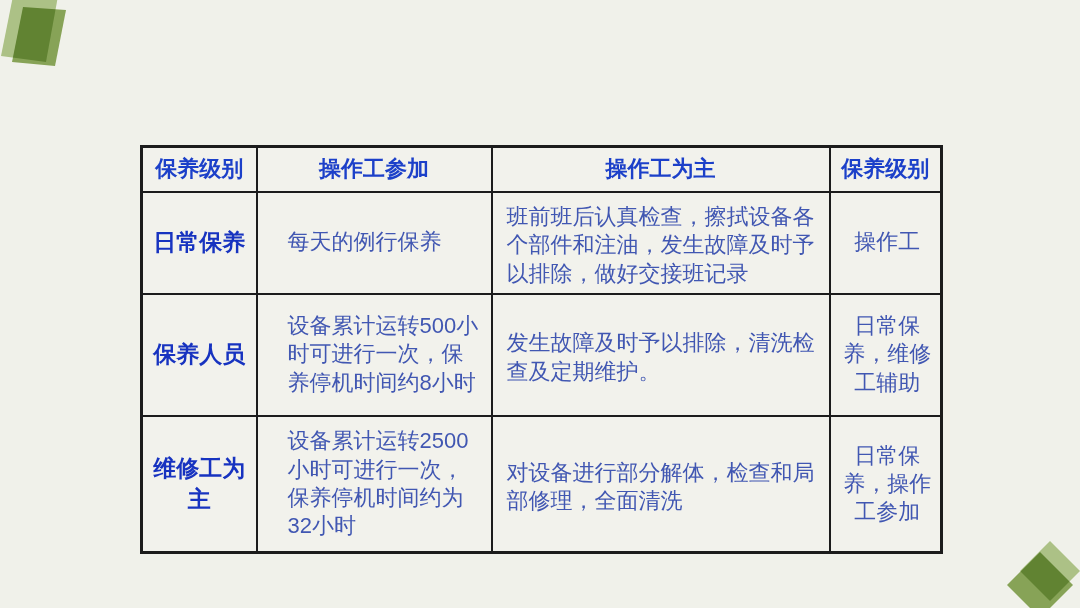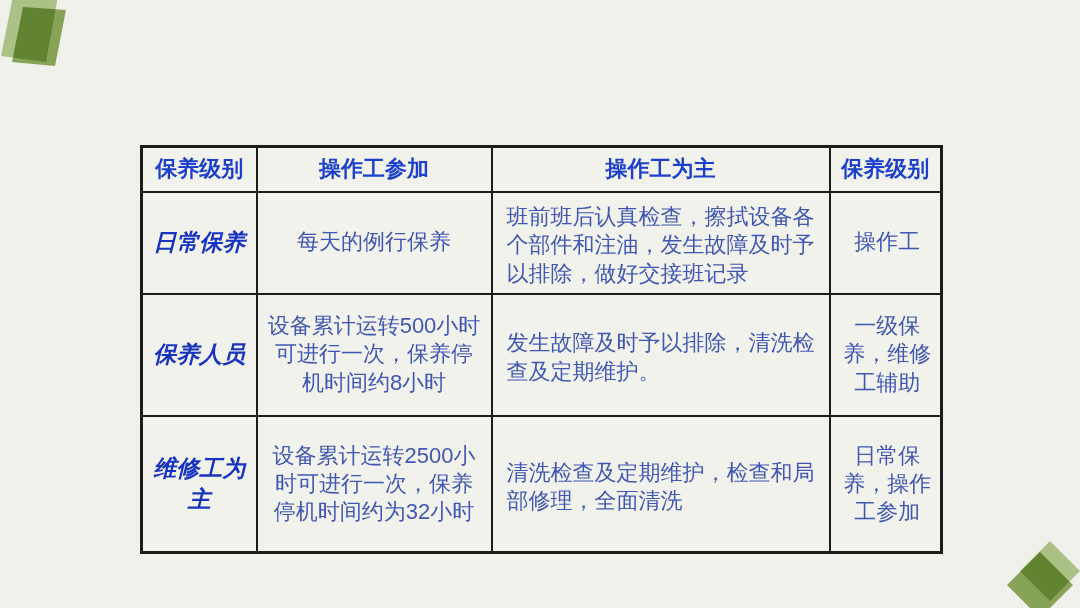--- a/index.html
+++ b/index.html
@@ -64,29 +64,28 @@
     color: #1c40c9;
     text-align: center;
     padding: 2px 4px;
   }
   td.cell-level {
     font-size: 23px;
     font-weight: bold;
     color: #1733c0;
     text-align: center;
     padding: 2px 4px;
-    font-style: italic;
   }
   td.cell-time, td.cell-content, td.cell-personnel {
     font-size: 22px;
     color: #4157b2;
     line-height: 1.28;
     text-align: left;
   }
-  td.cell-time { padding: 2px 10px 2px 10px; text-align: center; }
+  td.cell-time { padding: 2px 10px 2px 30px; }
   td.cell-content { padding: 8px 10px 2px 14px; }
   td.cell-personnel { padding: 2px 6px 2px 10px; text-align: center; }
 </style>
 </head>
 <body>
 
 <div class="slide">
 
   <svg class="decor decor-tl" width="80" height="72" viewBox="0 0 80 72" aria-hidden="true">
     <polygon points="13,-4 58,-4 46,62 1,56" fill="#b7cd92"></polygon>
@@ -118,24 +117,24 @@
       <tr>
         <td class="cell-level">日常保养</td>
         <td class="cell-time">每天的例行保养</td>
         <td class="cell-content">班前班后认真检查，擦拭设备各个部件和注油，发生故障及时予以排除，做好交接班记录</td>
         <td class="cell-personnel">操作工</td>
       </tr>
       <tr>
         <td class="cell-level">保养人员</td>
         <td class="cell-time">设备累计运转500小时可进行一次，保养停机时间约8小时</td>
         <td class="cell-content">发生故障及时予以排除，清洗检查及定期维护。</td>
-        <td class="cell-personnel">一级保养，维修工辅助</td>
+        <td class="cell-personnel">日常保养，维修工辅助</td>
       </tr>
       <tr>
         <td class="cell-level">维修工为主</td>
         <td class="cell-time">设备累计运转2500小时可进行一次，保养停机时间约为32小时</td>
-        <td class="cell-content">清洗检查及定期维护，检查和局部修理，全面清洗</td>
+        <td class="cell-content">对设备进行部分解体，检查和局部修理，全面清洗</td>
         <td class="cell-personnel">日常保养，操作工参加</td>
       </tr>
     </tbody>
   </table>
 
 </div>
 
 </body></html>

